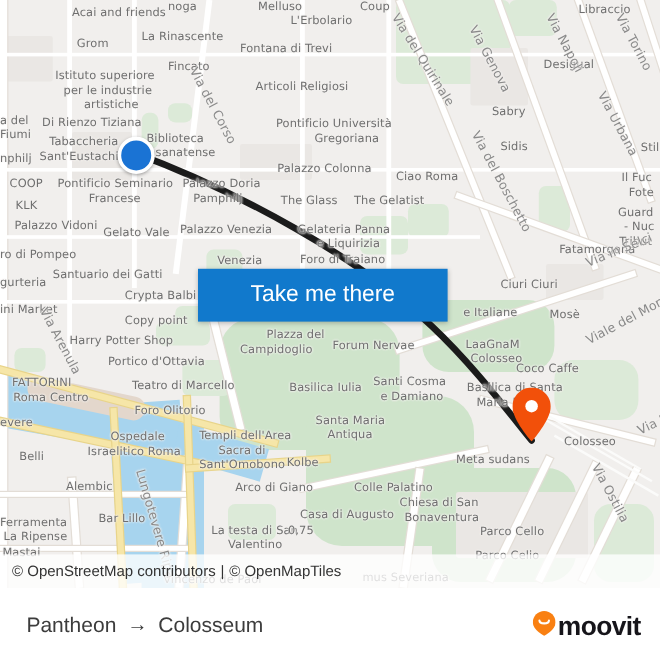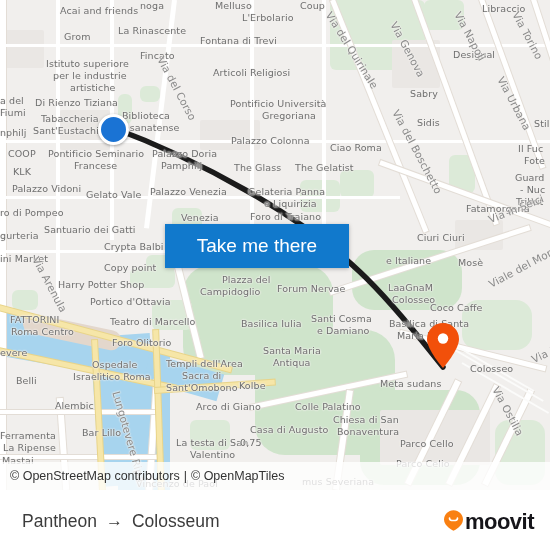--- a/index.html
+++ b/index.html
@@ -53,21 +53,21 @@
   #originDot{
     position:absolute;width:25px;height:25px;border-radius:50%;
     background:#1a73d4;border:3px solid #ffffff;
     box-shadow:0 1px 3px rgba(0,0,0,.35);
     left:98px;top:114px;
   }
   #destPin{position:absolute;left:427px;top:323px;width:32px;height:45px;}
 
   
   #cta{
-    position:absolute;left:165px;top:224px;width:184px;height:44px;
+    position:absolute;left:165px;top:224px;width:208px;height:44px;
     background:#1179cc;color:#ffffff;border:0;cursor:pointer;
     font-size:19px;font-family:"Liberation Sans",sans-serif;
     display:flex;align-items:center;justify-content:center;
     box-shadow:0 1px 4px rgba(0,0,0,.25);
   }
 
   
   #attrib{
     position:absolute;left:0;top:462px;width:550px;height:28px;
     display:flex;align-items:center;

